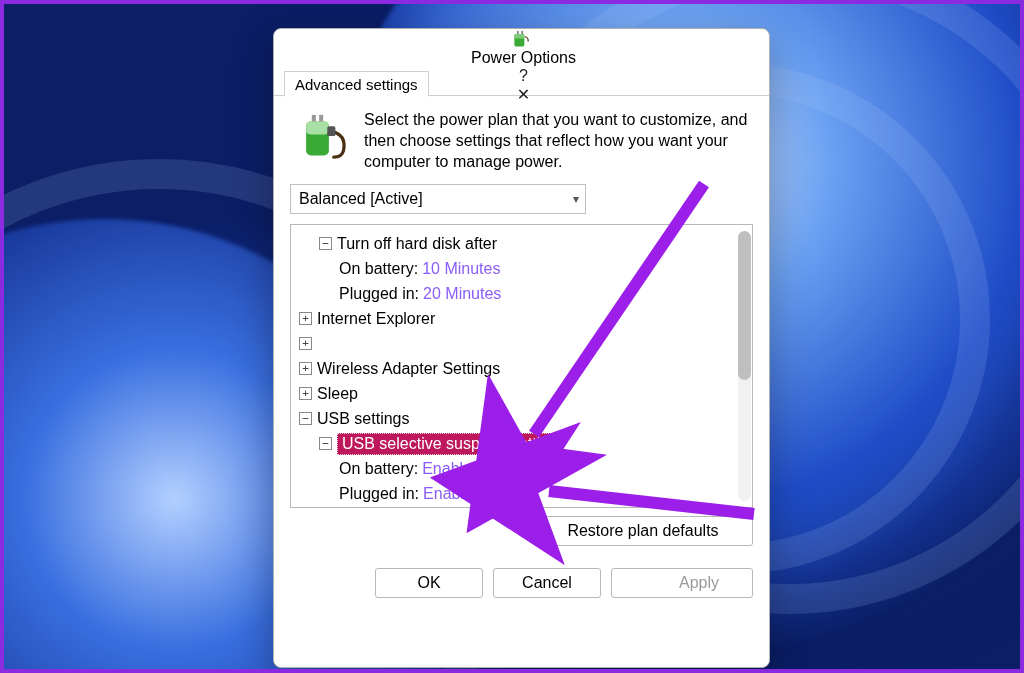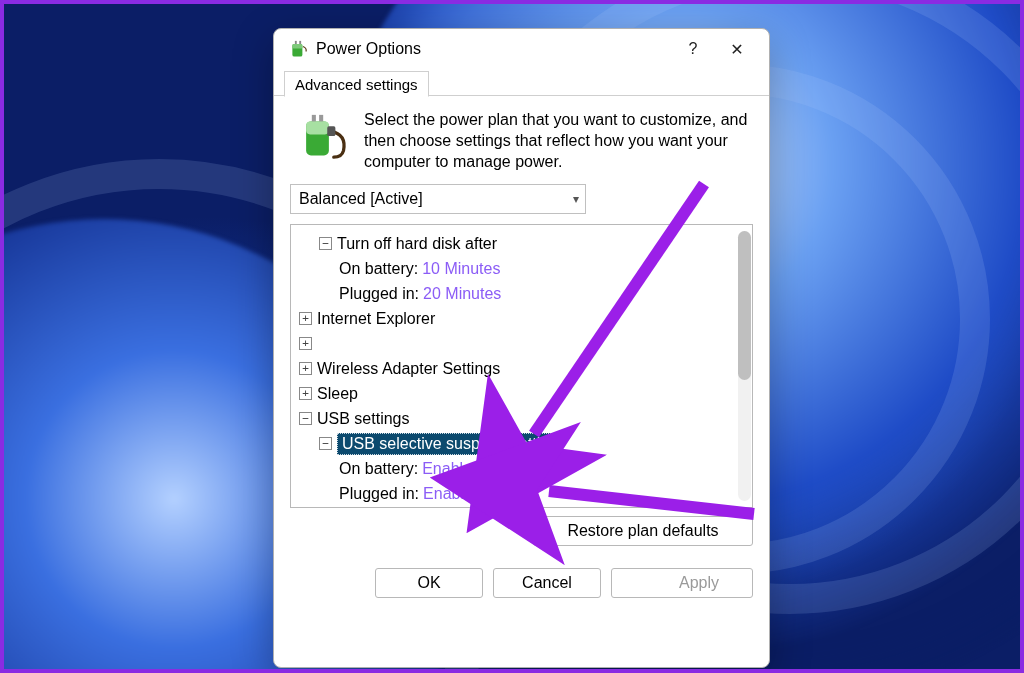--- a/index.html
+++ b/index.html
@@ -73,20 +73,21 @@
     border-radius: 8px;
     box-shadow: 0 12px 40px rgba(0,0,0,.3);
     box-sizing: border-box;
   }
 
   .titlebar {
     display: flex;
     align-items: center;
     height: 40px;
     padding: 0 10px 0 14px;
+    flex-direction: column;
   }
   .titlebar .app-icon {
     width: 20px; height: 20px; margin-right: 8px;
     position: relative;
   }
   .app-icon svg { width: 20px; height: 20px; }
   .titlebar .win-title {
     flex: 1;
     font-size: 16px;
   }
@@ -198,21 +199,21 @@
   .expander.minus::before { content: "−"; }
   .expander.plus::before  { content: "+"; }
 
   .indent1 { padding-left: 20px; }
   .indent2 { padding-left: 40px; }
 
   .tree-label {}
   .tree-value { color: #8b5cf6; margin-left: 4px; }
 
   .highlight {
-    background: #0c4a6e;
+    background: #be185d;
     color: #fff;
     padding: 1px 4px;
     border: 1px dotted rgba(255,255,255,.8);
   }
 
   .restore-row {
     display: flex;
     justify-content: flex-end;
     padding: 8px 0 6px 0;
   }

